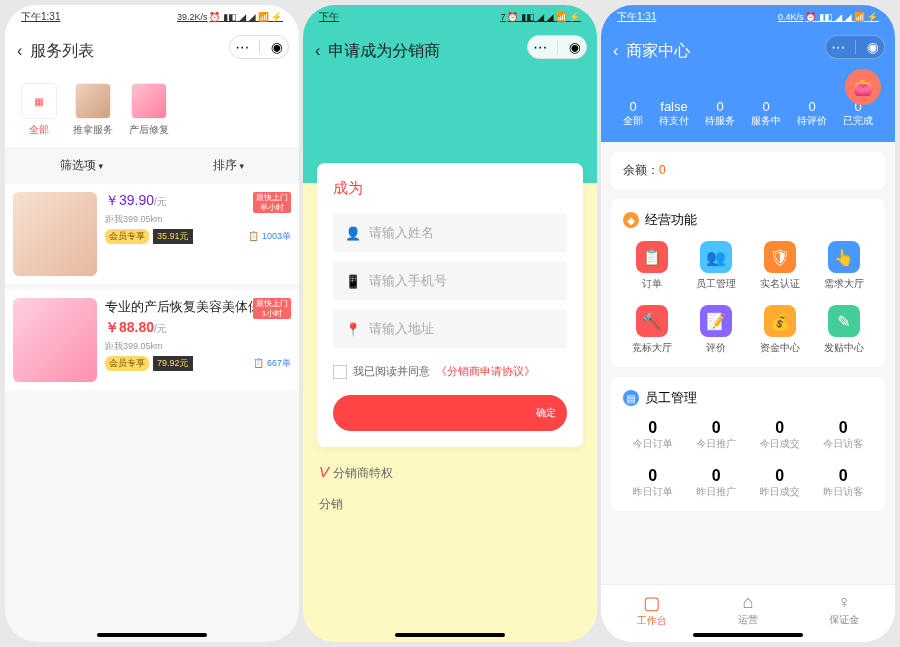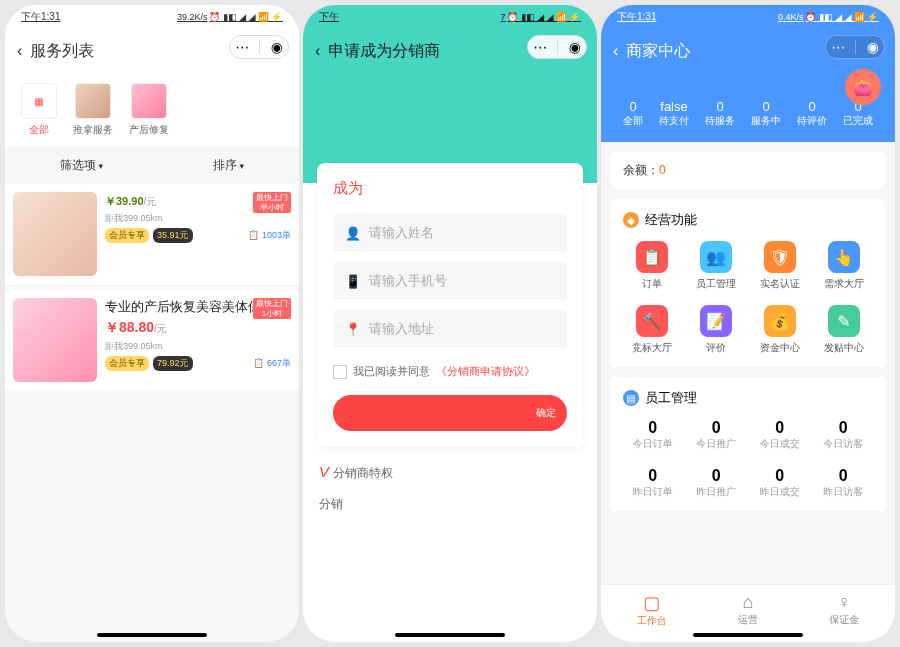--- a/index.html
+++ b/index.html
@@ -28,21 +28,21 @@
 .p1 .thumb { width: 84px; height: 84px; border-radius: 6px; }
 .p1 .thumb.t1 { background: linear-gradient(135deg, #f5e0d0, #e8b8a0); }
 .p1 .thumb.t2 { background: linear-gradient(135deg, #ffd0e0, #ff90b0); }
 .p1 .info { flex: 1; display: flex; flex-direction: column; gap: 3px; }
 .p1 .name { font-size: 13px; font-weight: 500; color: #222; }
 .p1 .price { color: #ff4444; font-size: 14px; font-weight: bold; }
 .p1 .price span { font-size: 10px; color: #999; font-weight: normal; }
 .p1 .dist { font-size: 9px; color: #999; }
 .p1 .tags { display: flex; gap: 4px; align-items: center; }
 .p1 .tag1 { background: #ffd966; color: #7a5500; font-size: 9px; padding: 1px 4px; border-radius: 6px; }
-.p1 .tag2 { background: #333; color: #ffd966; font-size: 9px; padding: 1px 4px; border-radius: 6px; }
+.p1 .tag2 { background: #333; color: #ffd966; font-size: 9px; padding: 1px 4px; border-radius: 0; }
 .p1 .badge { position: absolute; right: 8px; background: #ff6666; color: #fff; font-size: 8px; padding: 1px 3px; border-radius: 2px; text-align: center; line-height: 1.2; }
 .p1 .orders { font-size: 9px; color: #4080ff; text-align: right; }
 .p1 .irel { position: relative; }
 
 
 .p2 .statusbar, .p2 .titlebar { background: #44d6c0; color: #222; }
 .p2 .hero { height: 110px; background: #44d6c0; }
 .p2 .card { margin: -20px 14px 0; background: #fff; border-radius: 8px; padding: 16px; display: flex; flex-direction: column; gap: 10px; box-shadow: 0 2px 8px rgba(0,0,0,0.05); }
 .p2 .ctitle { text-align: left; color: #ff4444; font-size: 15px; margin-bottom: 6px; }
 .p2 .field { display: flex; align-items: center; gap: 10px; background: #f6f6f6; border-radius: 4px; padding: 10px 12px; color: #aaa; font-size: 13px; }
@@ -121,21 +121,21 @@
       <span>筛选项</span>
       <span>排序</span>
     </div>
     <div class="item irel">
       <div class="badge">
           <div>最快上门</div>
           <div>半小时</div>
         </div>
       <div class="thumb t1"></div>
       <div class="info">
-        <div class="price"><span style="color:#4d7c0f;font-size:11px;font-weight:bold">￥39.90</span><span>/元</span></div>
+        <div class="price"><span style="color:#6d28d9;font-size:14px;font-weight:normal">￥39.90</span><span>/元</span></div>
         <div class="dist">距我399.05km</div>
         <div class="tags">
           <span class="tag1">会员专享</span>
           <span class="tag2">35.91元</span>
           <span style="flex:1"></span>
           <span class="orders">📋 <span>1003单</span></span>
         </div>
       </div>
     </div>
     <div class="item irel">
@@ -153,21 +153,21 @@
           <span class="tag2">79.92元</span>
           <span style="flex:1"></span>
           <span class="orders">📋 <span>667单</span></span>
         </div>
       </div>
     </div>
   </div>
   <div class="homebar"></div>
 </div>
 
-<div class="phone p2" style="background:#ffffff">
+<div class="phone p2" style="background:#fef9c3">
   <div class="statusbar">
     <span>下午</span>
     <span class="right"><span>7</span> ⏰ ▮◧ ◢ ◢ 📶 ⚡</span>
   </div>
   <div class="titlebar">
     <span class="back">‹</span>
     <span>申请成为分销商</span>
   </div>
   <div class="capsule">
       <span>⋯</span>

